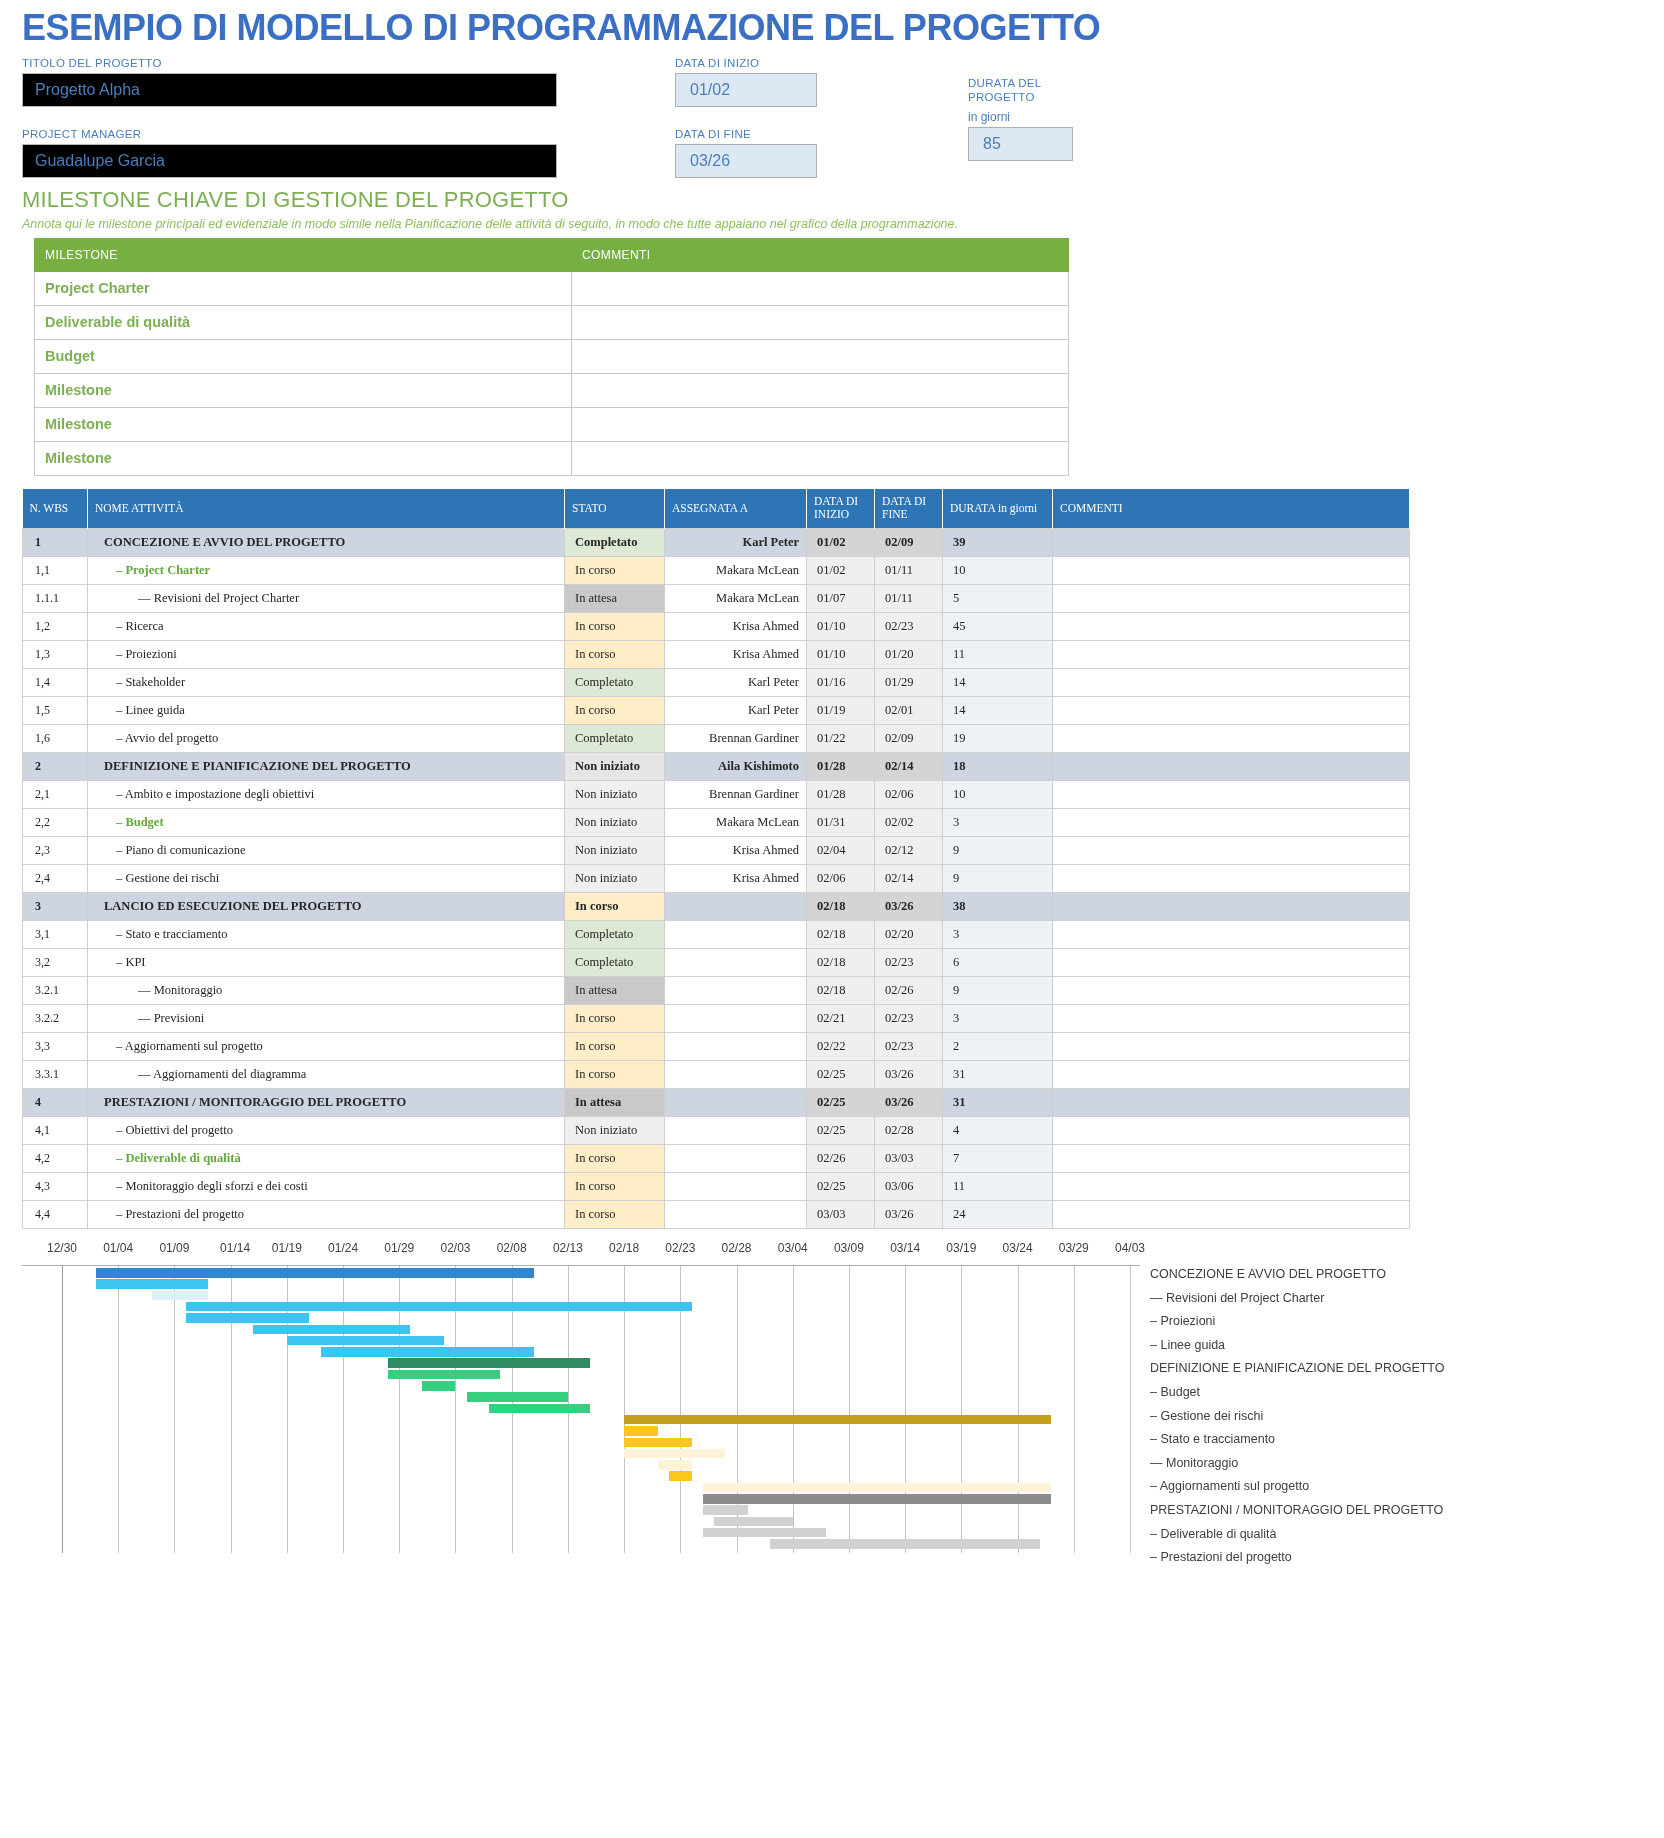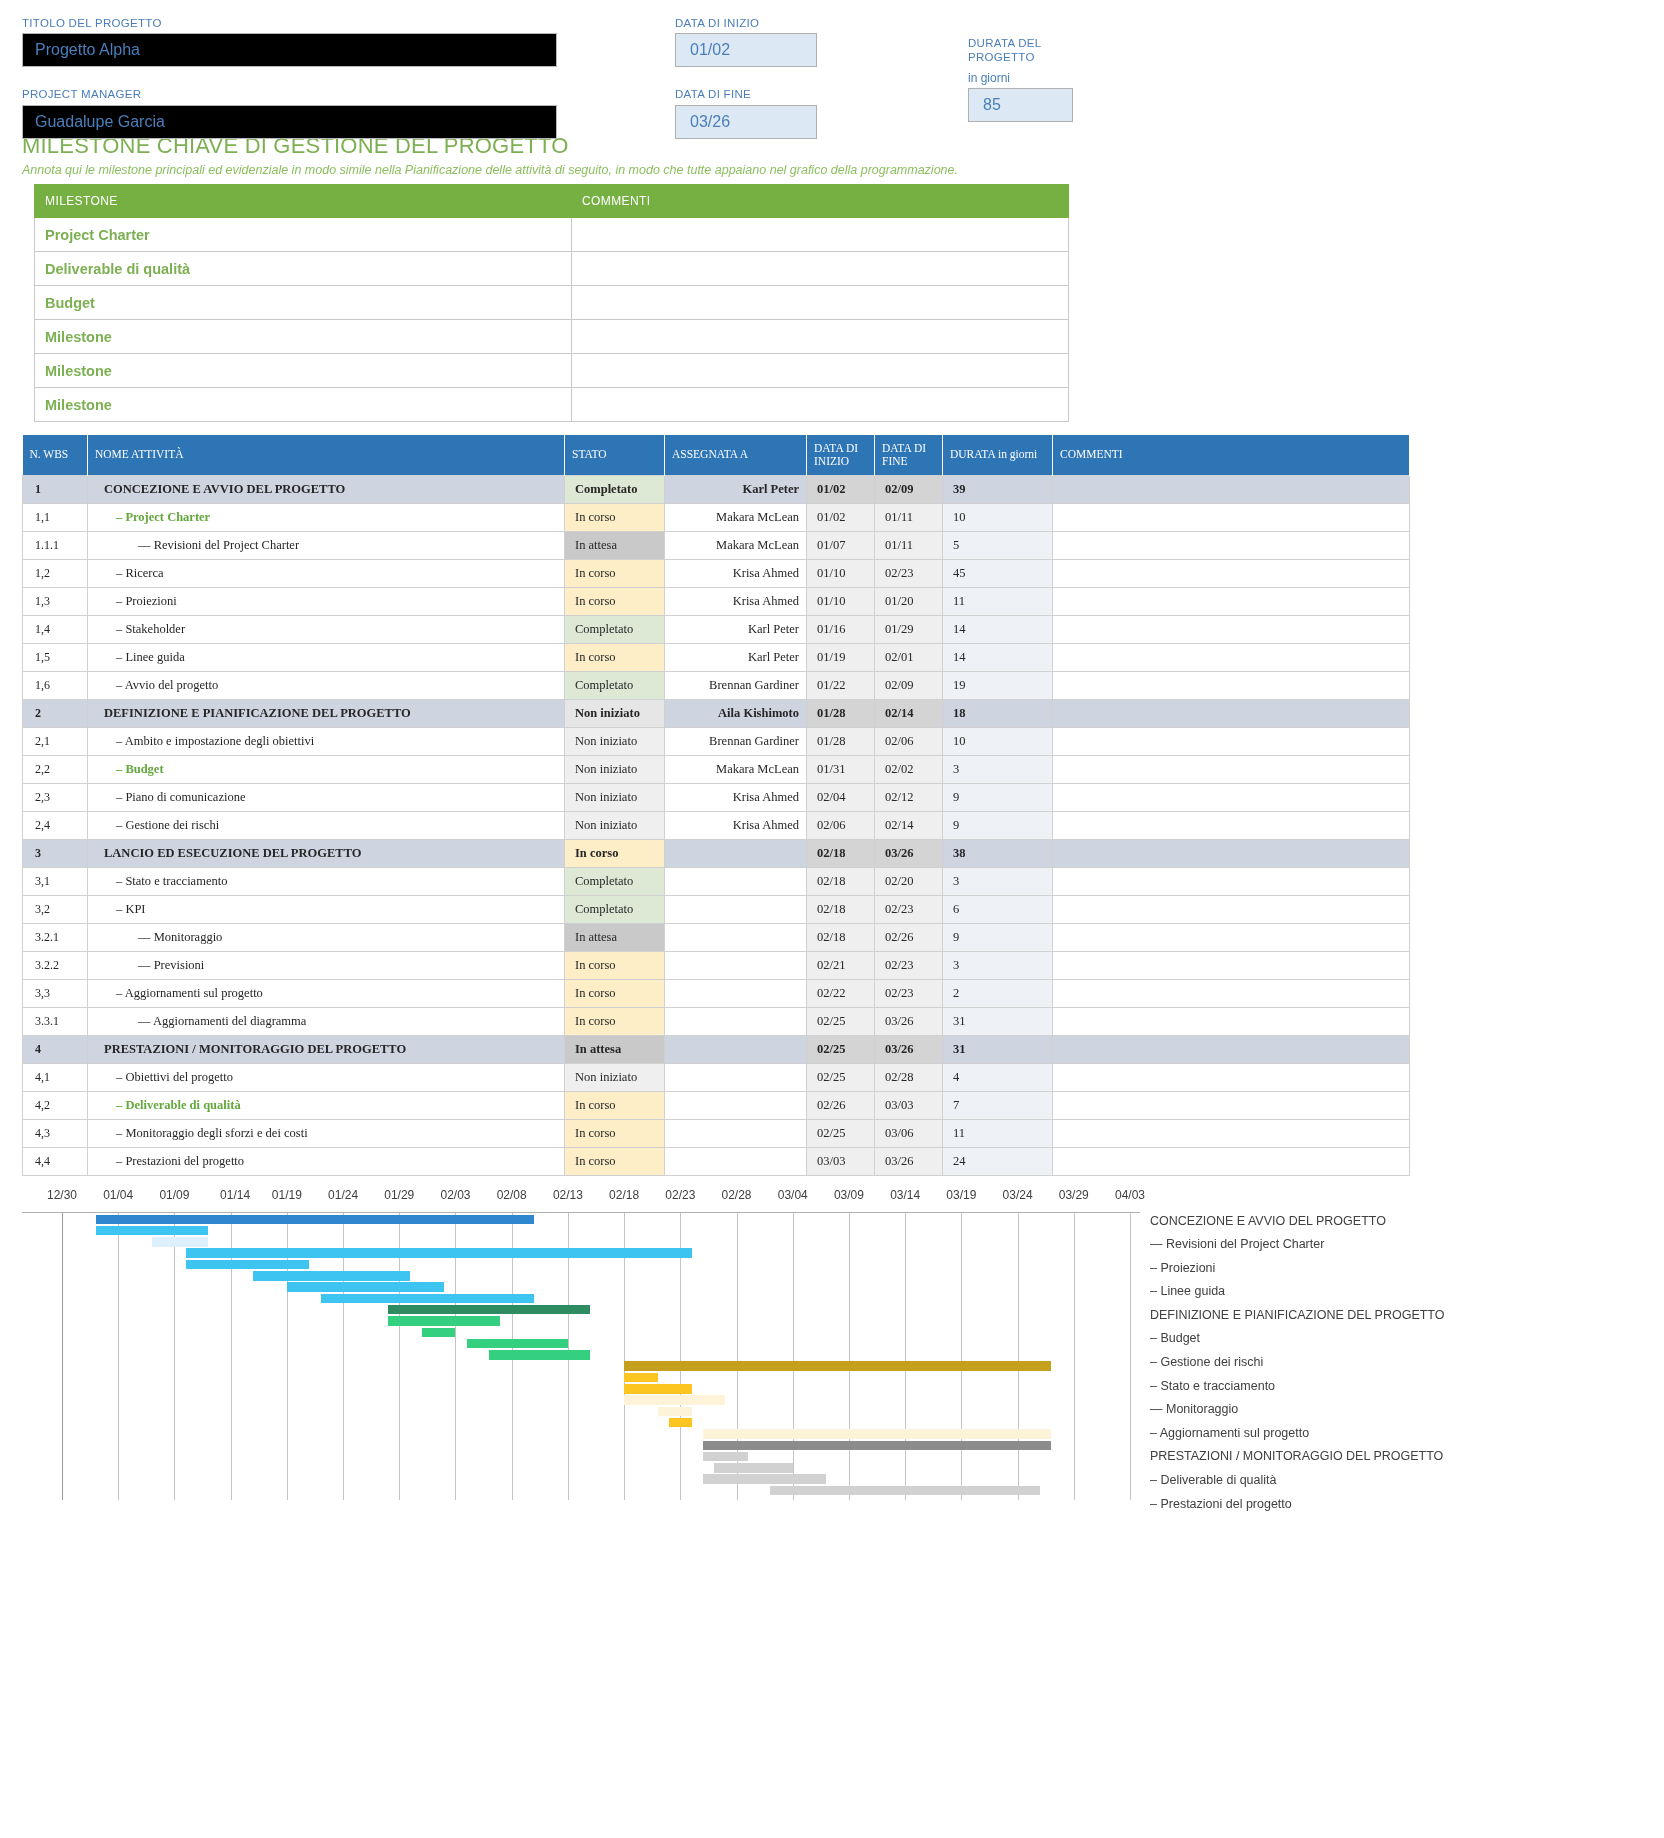--- a/index.html
+++ b/index.html
@@ -17,21 +17,21 @@
   .main-title{
     font-size:36px; font-weight:bold; color:#3a6fc4;
     letter-spacing:-0.5px; padding:8px 0 6px 4px; line-height:1.1;
     white-space:nowrap;
   }
 
   
   .form-area{ position:relative; height:125px; margin-top:2px; }
   .fld-label{
     font-size:11.5px; color:#4a7ebb; letter-spacing:.3px;
-    text-transform:uppercase; margin-bottom:3px; line-height:1.25;margin-top:14px;
+    text-transform:uppercase; margin-bottom:3px; line-height:1.25;
   }
   .fld-sub{ font-size:12px; color:#4a7ebb; margin:6px 0 3px; }
   .txt-box{
     border:1px solid #b8b8b8; background:#000000; height:34px;
     display:flex; align-items:center; padding-left:12px;
     font-size:16px; color:#4a7ebb;
   }
   .date-box{
     border:1px solid #b0b0b0; background:#dce9f5; height:34px;
     display:flex; align-items:center; padding-left:14px;
@@ -118,20 +118,21 @@
   .glegend div{
     font-size:12.5px; color:#404040; height:23.6px; line-height:23.6px;
     white-space:nowrap;
   }
 </style>
 </head>
 <body>
 
 <div class="page">
 
+  <div class="main-title">ESEMPIO DI MODELLO DI PROGRAMMAZIONE DEL PROGETTO</div>
 
   <div class="form-area">
     <div class="col-a">
       <div class="fld-label">TITOLO DEL PROGETTO</div>
       <div class="txt-box">Progetto Alpha</div>
       <div class="grp2">
         <div class="fld-label">PROJECT MANAGER</div>
         <div class="txt-box">Guadalupe Garcia</div>
       </div>
     </div>

